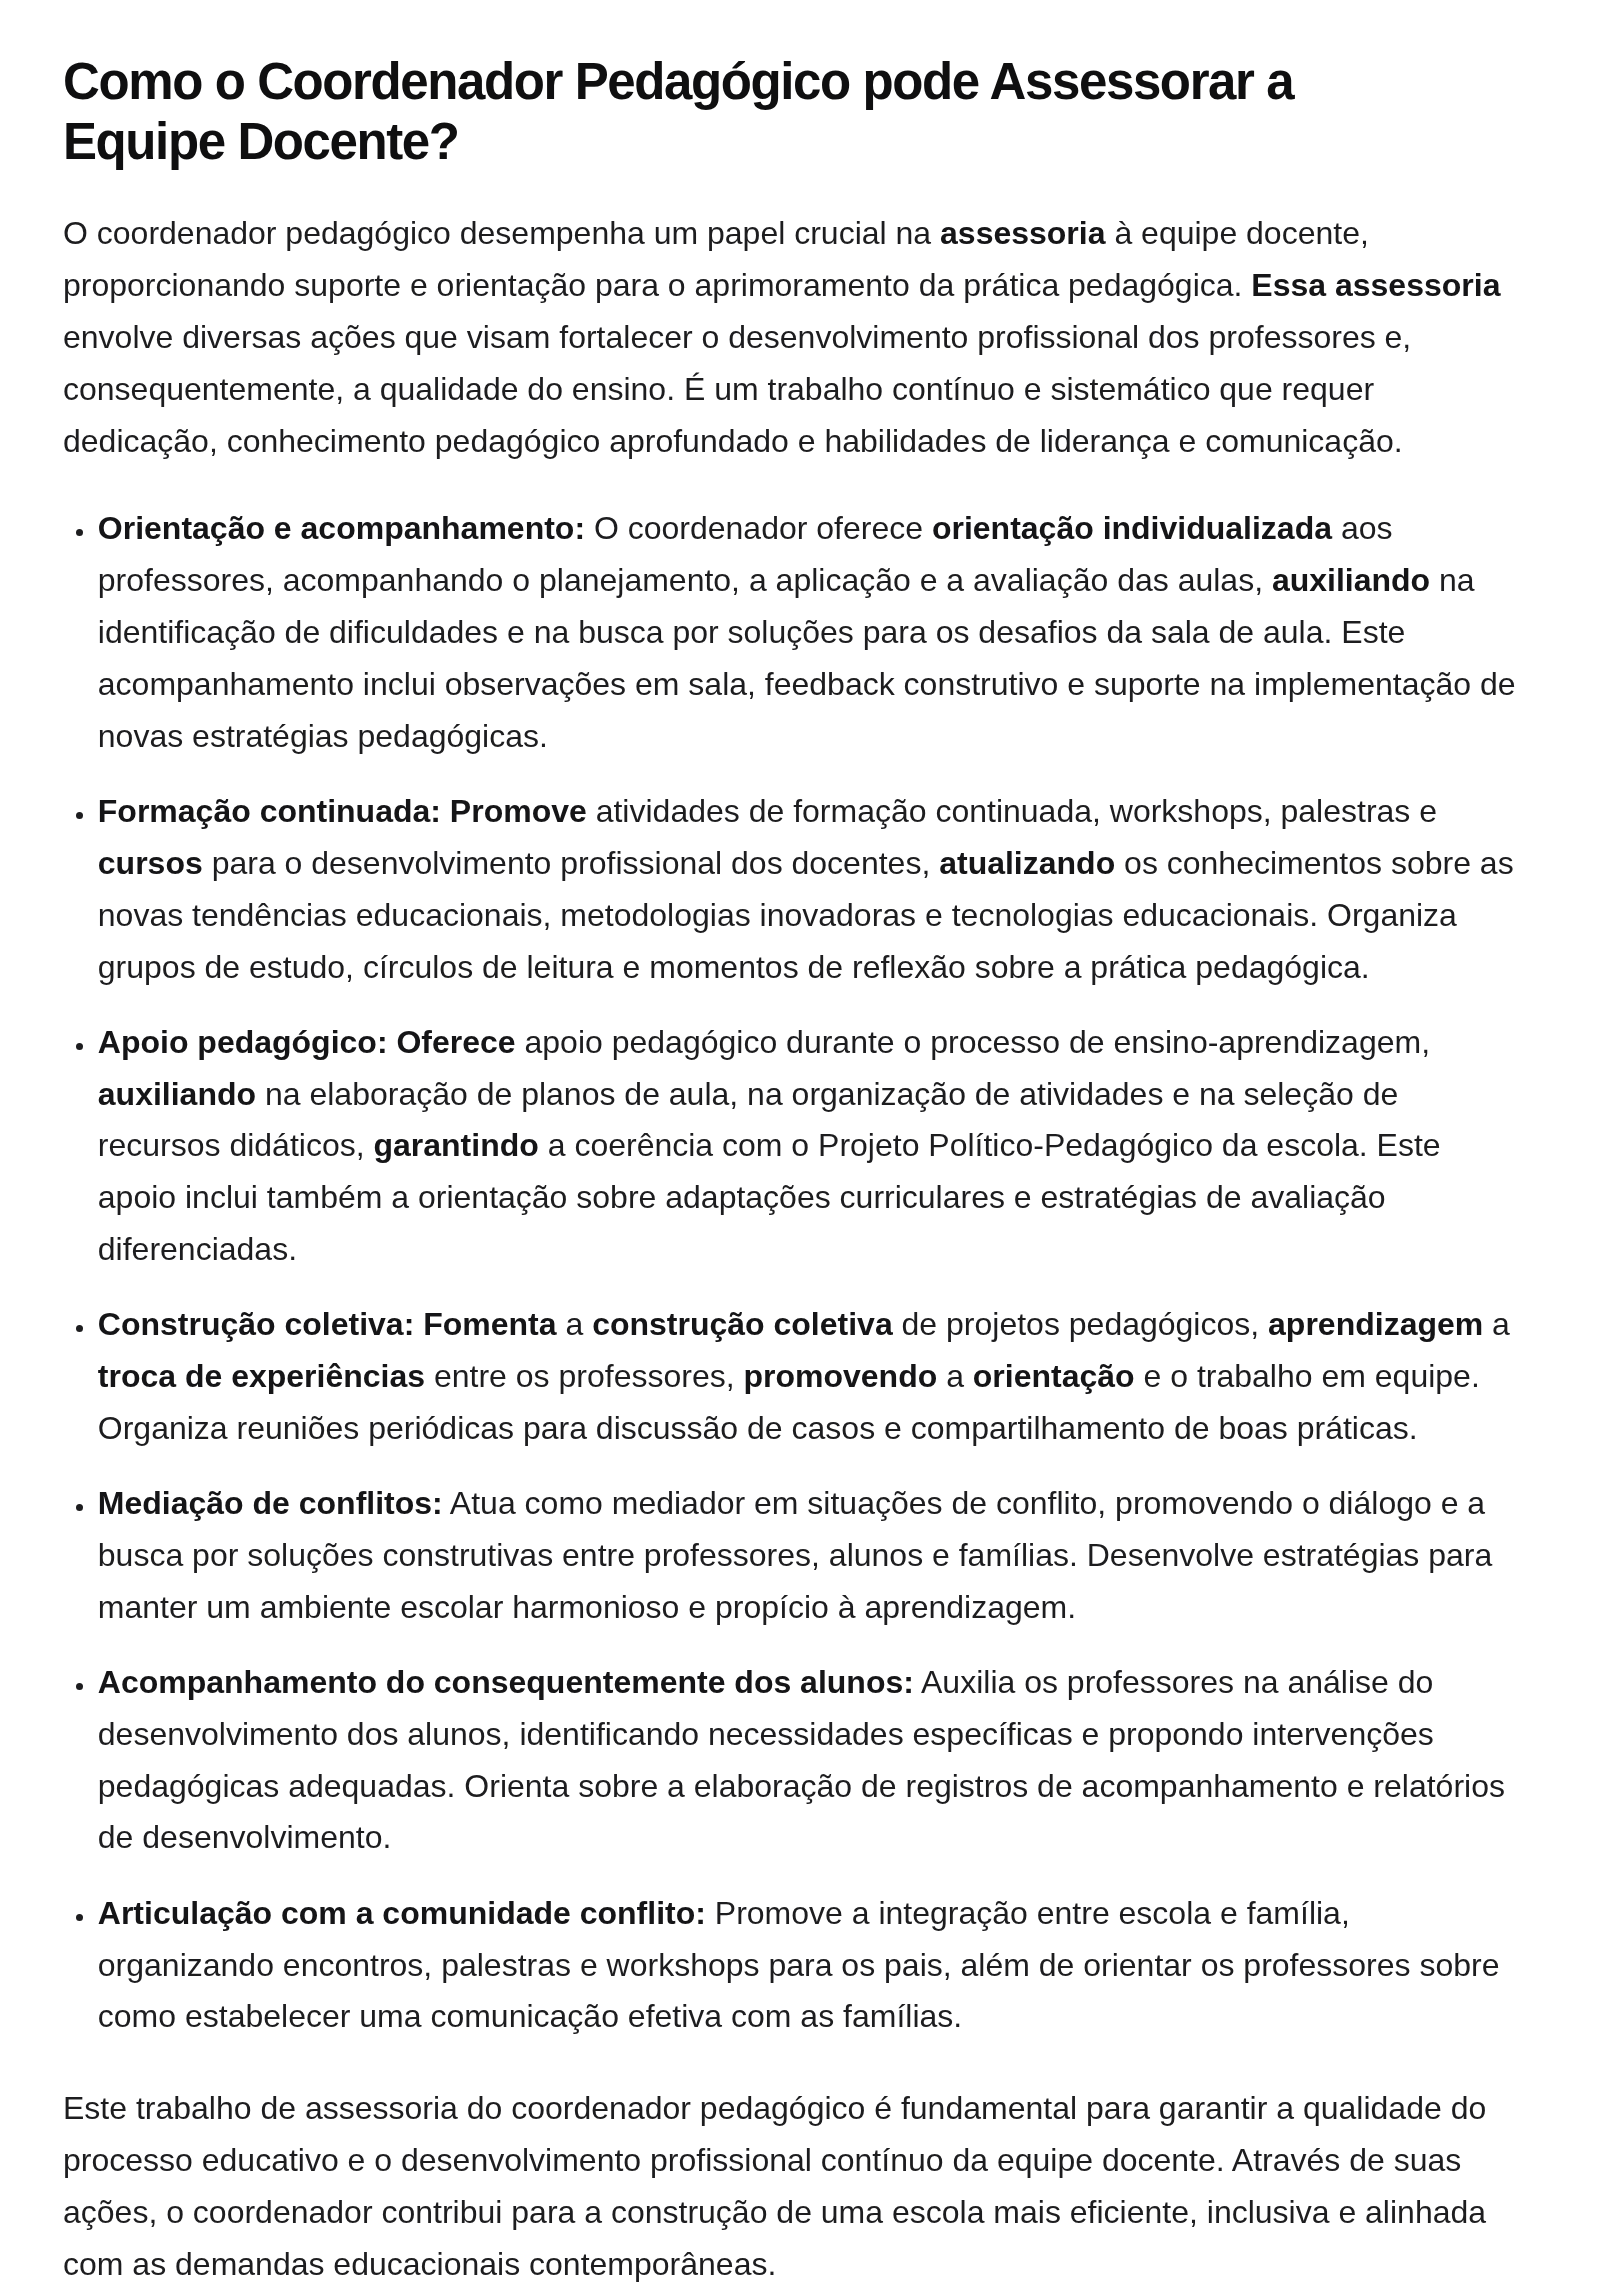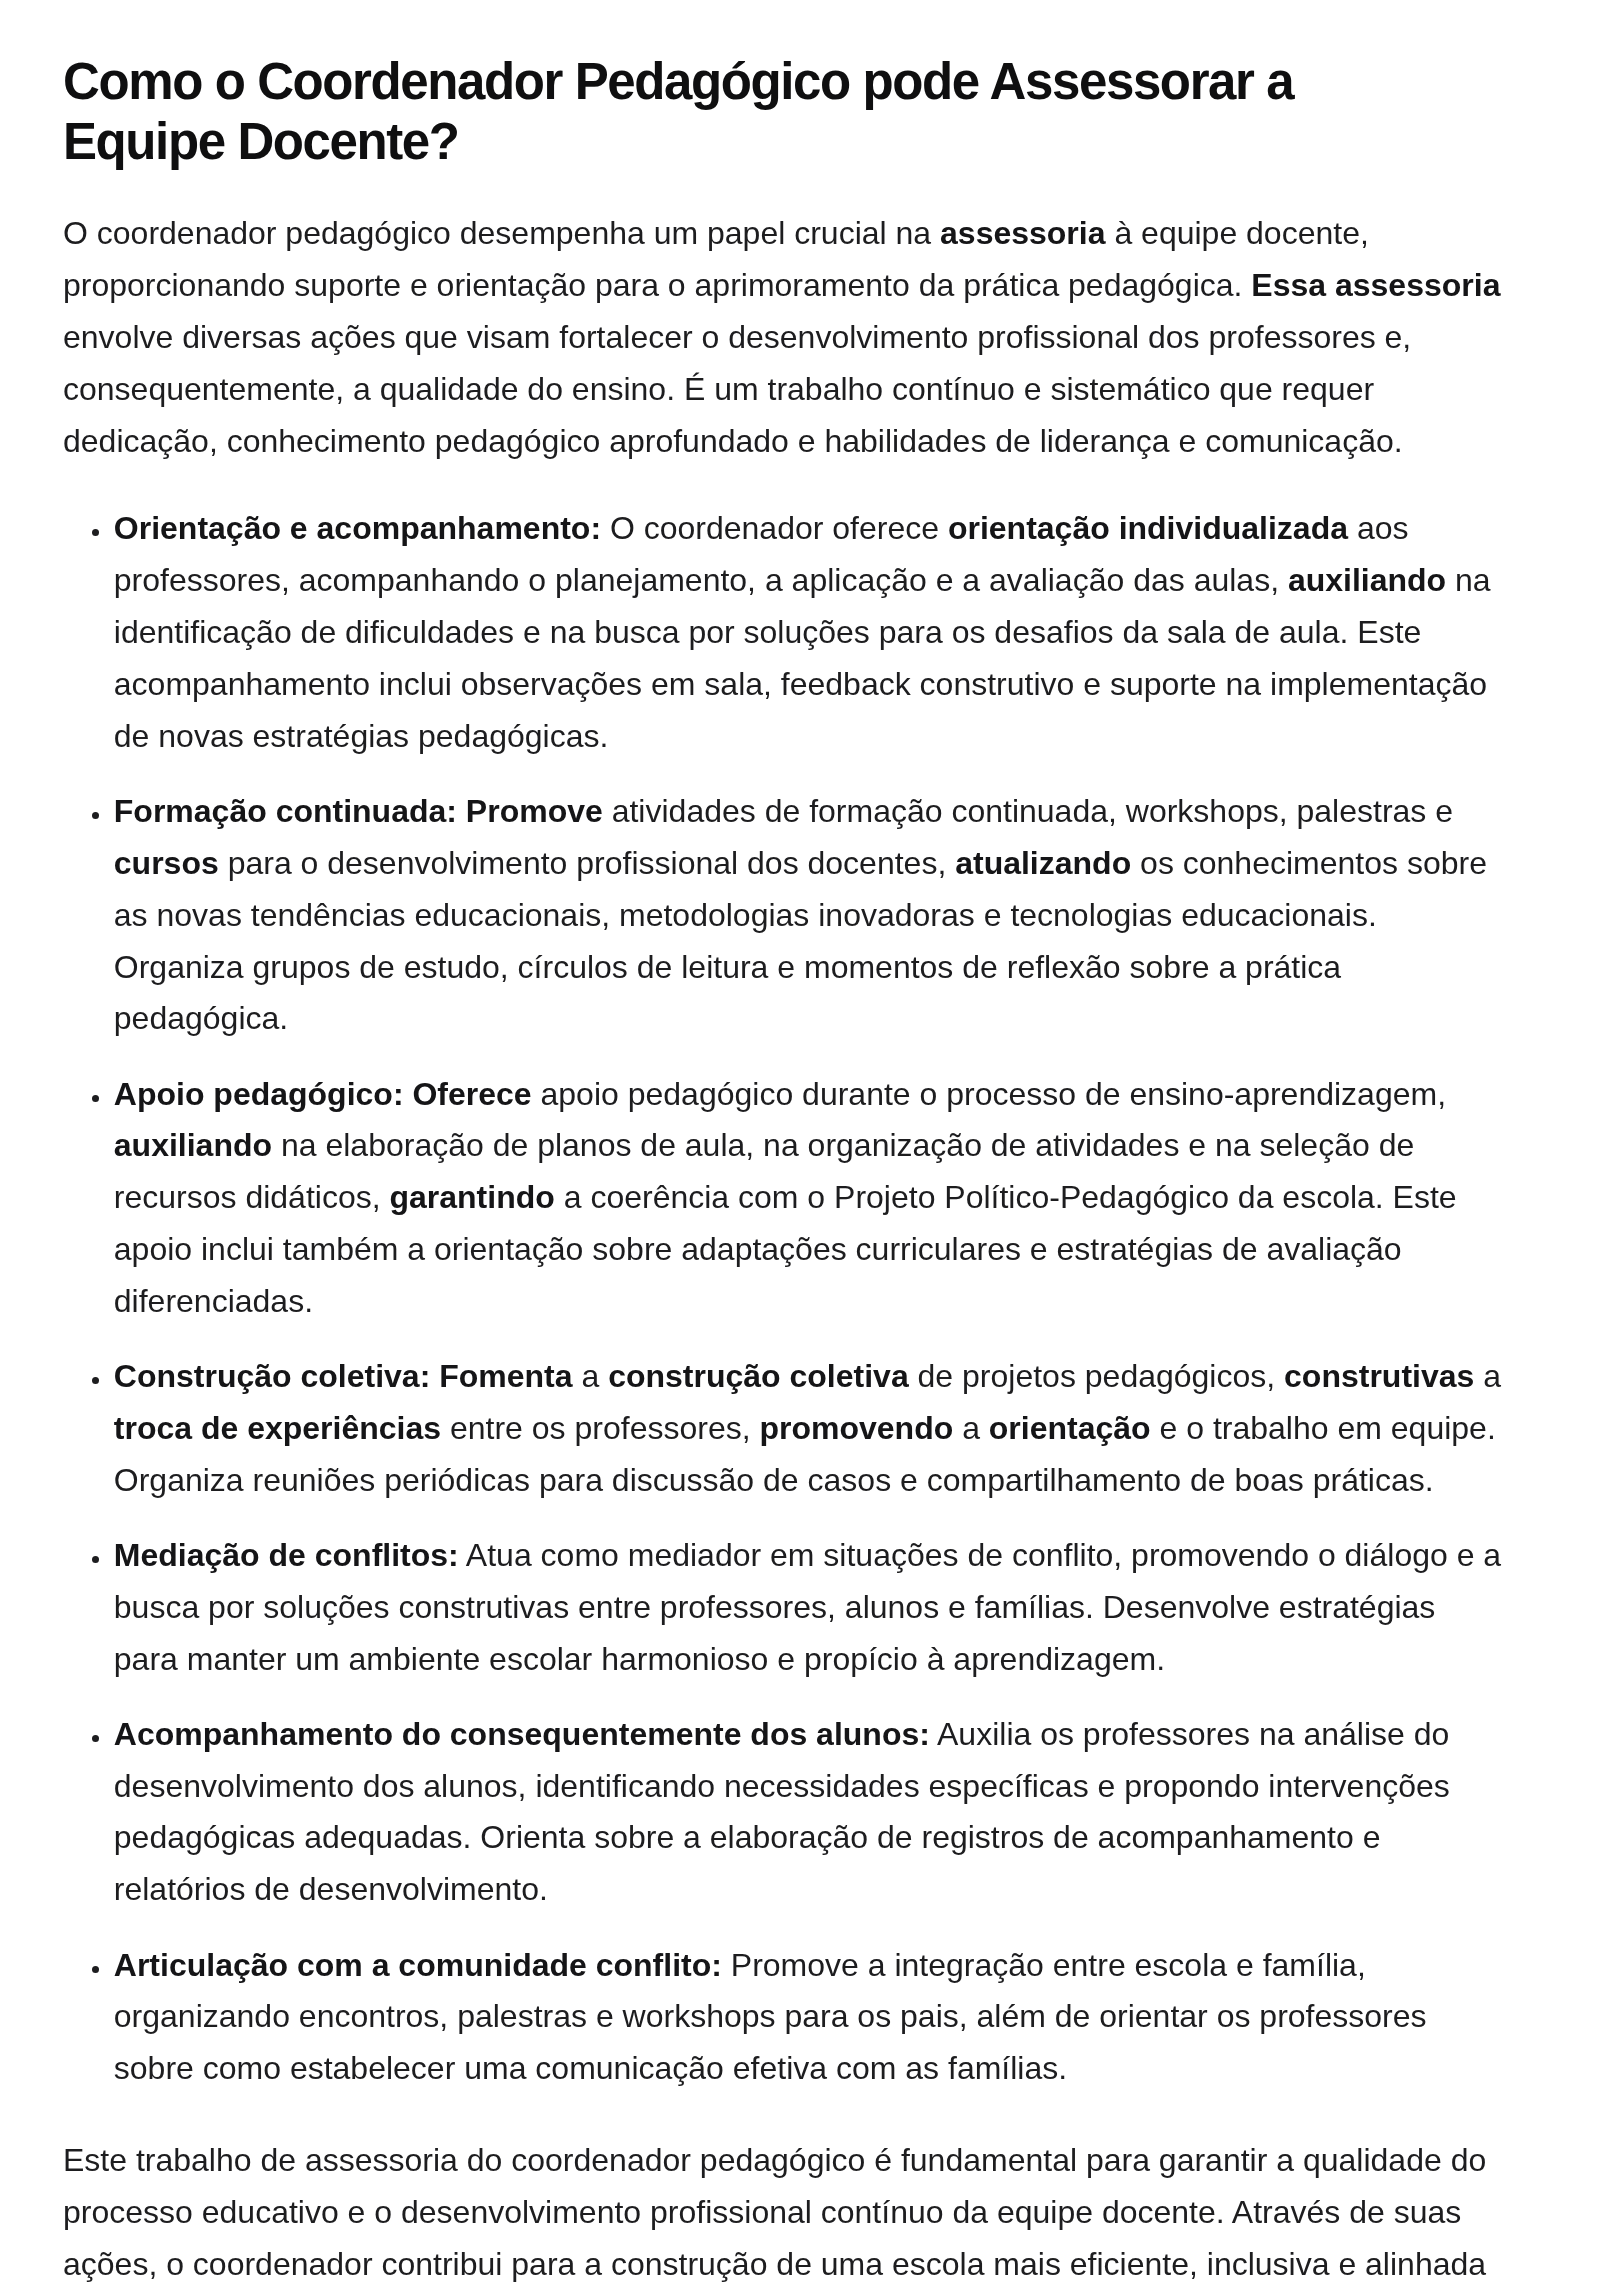--- a/index.html
+++ b/index.html
@@ -36,21 +36,21 @@
     color: #1d1d1f;
     max-width: 1494px;
   }
   p.paragraph {
     margin: 0 0 36px 0;
   }
   p.closing {
     margin: 40px 0 0 0;
   }
   ul.bullet-list {
-    margin: 16px;
+    margin: 0;
     padding: 0 0 0 33px;
     list-style: disc outside;
   }
   ul.bullet-list li {
     margin: 0 0 23.4px 0;
     padding-left: 1.8px;
   }
   ul.bullet-list li::marker {
     color: #1d1d1f;
     font-size: 21.6px;
@@ -65,21 +65,21 @@
 
 <div class="page">
   <h1 class="doc-title">Como o Coordenador Pedagógico pode Assessorar a Equipe Docente?</h1>
 
   <p class="body-text paragraph">O coordenador pedagógico desempenha um papel crucial na <strong>assessoria</strong> à equipe docente, proporcionando suporte e orientação para o aprimoramento da prática pedagógica. <strong>Essa assessoria</strong> envolve diversas ações que visam fortalecer o desenvolvimento profissional dos professores e, consequentemente, a qualidade do ensino. É um trabalho contínuo e sistemático que requer dedicação, conhecimento pedagógico aprofundado e habilidades de liderança e comunicação.</p>
 
   <ul class="bullet-list body-text">
       <li><strong>Orientação e acompanhamento:</strong> O coordenador oferece <strong>orientação individualizada</strong> aos professores, acompanhando o planejamento, a aplicação e a avaliação das aulas, <strong>auxiliando</strong> na identificação de dificuldades e na busca por soluções para os desafios da sala de aula. Este acompanhamento inclui observações em sala, feedback construtivo e suporte na implementação de novas estratégias pedagógicas.</li>
       <li><strong>Formação continuada: Promove</strong> atividades de formação continuada, workshops, palestras e <strong>cursos</strong> para o desenvolvimento profissional dos docentes, <strong>atualizando</strong> os conhecimentos sobre as novas tendências educacionais, metodologias inovadoras e tecnologias educacionais. Organiza grupos de estudo, círculos de leitura e momentos de reflexão sobre a prática pedagógica.</li>
       <li><strong>Apoio pedagógico: Oferece</strong> apoio pedagógico durante o processo de ensino-aprendizagem, <strong>auxiliando</strong> na elaboração de planos de aula, na organização de atividades e na seleção de recursos didáticos, <strong>garantindo</strong> a coerência com o Projeto Político-Pedagógico da escola. Este apoio inclui também a orientação sobre adaptações curriculares e estratégias de avaliação diferenciadas.</li>
-      <li><strong>Construção coletiva: Fomenta</strong> a <strong>construção coletiva</strong> de projetos pedagógicos, <strong>construtivas</strong> a <strong>troca de experiências</strong> entre os professores, <strong>promovendo</strong> a <strong>orientação</strong> e o trabalho em equipe. Organiza reuniões periódicas para discussão de casos e compartilhamento de boas práticas.</li>
+      <li><strong>Construção coletiva: Fomenta</strong> a <strong>construção coletiva</strong> de projetos pedagógicos, <strong>aprendizagem</strong> a <strong>troca de experiências</strong> entre os professores, <strong>promovendo</strong> a <strong>orientação</strong> e o trabalho em equipe. Organiza reuniões periódicas para discussão de casos e compartilhamento de boas práticas.</li>
       <li><strong>Mediação de conflitos:</strong> Atua como mediador em situações de conflito, promovendo o diálogo e a busca por soluções construtivas entre professores, alunos e famílias. Desenvolve estratégias para manter um ambiente escolar harmonioso e propício à aprendizagem.</li>
       <li><strong>Acompanhamento do consequentemente dos alunos:</strong> Auxilia os professores na análise do desenvolvimento dos alunos, identificando necessidades específicas e propondo intervenções pedagógicas adequadas. Orienta sobre a elaboração de registros de acompanhamento e relatórios de desenvolvimento.</li>
       <li><strong>Articulação com a comunidade conflito:</strong> Promove a integração entre escola e família, organizando encontros, palestras e workshops para os pais, além de orientar os professores sobre como estabelecer uma comunicação efetiva com as famílias.</li>
     </ul>
 
   <p class="body-text closing">Este trabalho de assessoria do coordenador pedagógico é fundamental para garantir a qualidade do processo educativo e o desenvolvimento profissional contínuo da equipe docente. Através de suas ações, o coordenador contribui para a construção de uma escola mais eficiente, inclusiva e alinhada com as demandas educacionais contemporâneas.</p>
 </div>
 
 
 </body></html>

